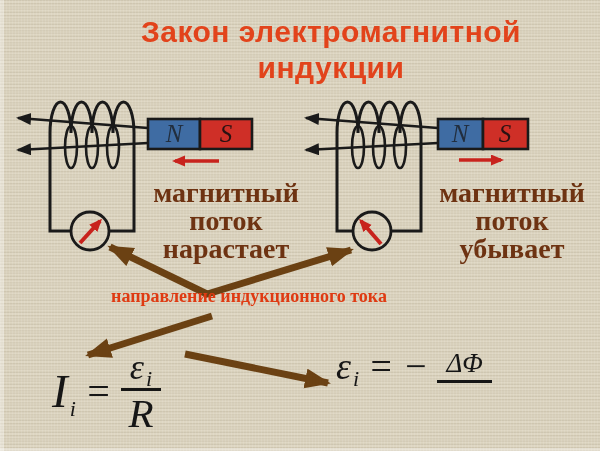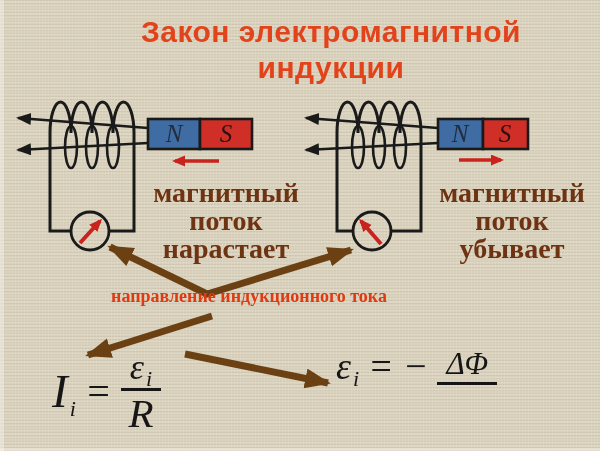--- a/index.html
+++ b/index.html
@@ -54,21 +54,21 @@
   .formula .frac .num{border-bottom:3px solid #161616; padding:0 9px 3px;}
   .formula .frac .den{padding-top:2px;}
   .formula-current{left:52px; top:349px;}
   .formula-current .big{font-size:47px; line-height:1;}
   .formula-current .eq{font-size:40px; line-height:1;}
   .formula-current .mid{font-size:36px; line-height:1;}
   .formula-current .den{font-size:41px; line-height:1;}
   .formula-emf{left:336px; top:347px;}
   .formula-emf .mid{font-size:38px; line-height:1;}
   .formula-emf .eq,.formula-emf .minus{font-size:38px; line-height:1;}
-  .formula-emf .fr{font-size:31px; line-height:1;}
+  .formula-emf .fr{font-size:27px; line-height:1;}
 </style>
 </head>
 <body>
 
 <div class="slide">
 
   <svg class="canvas" width="600" height="451" viewBox="0 0 600 451">
     <defs>
       <marker id="brown-head" markerUnits="userSpaceOnUse" markerWidth="30" markerHeight="24" refX="23" refY="10" orient="auto">
         <path d="M0,0 L26,10 L0,20 Z" fill="#6b4113"></path>

